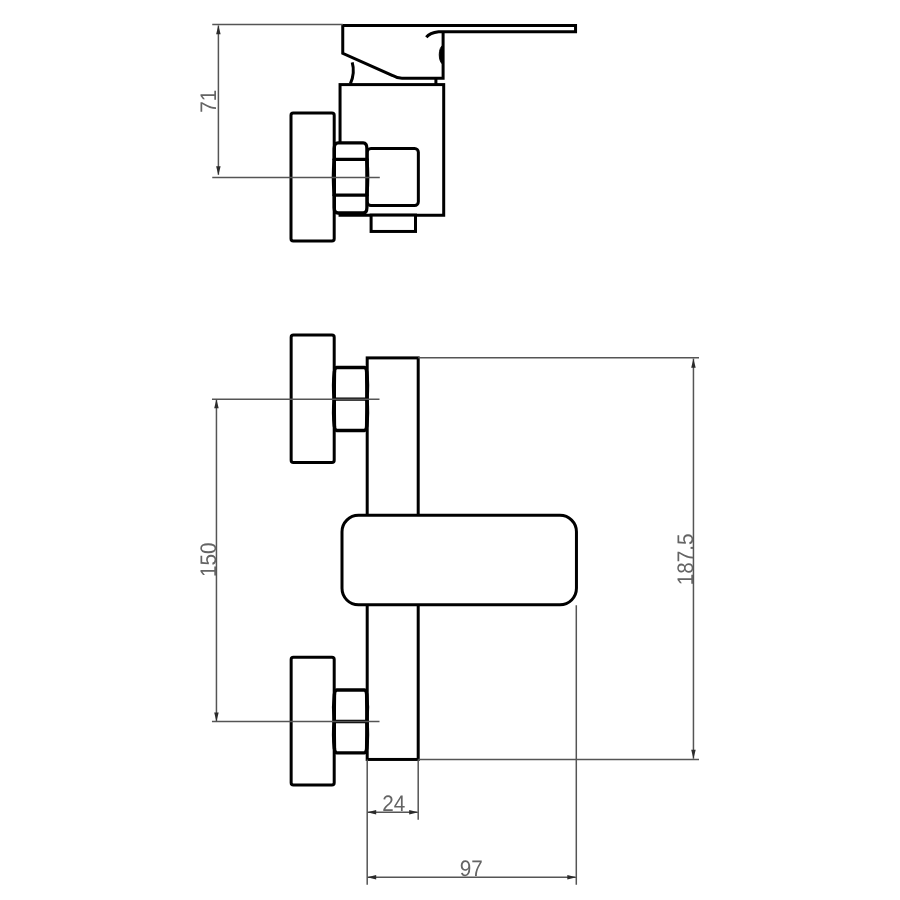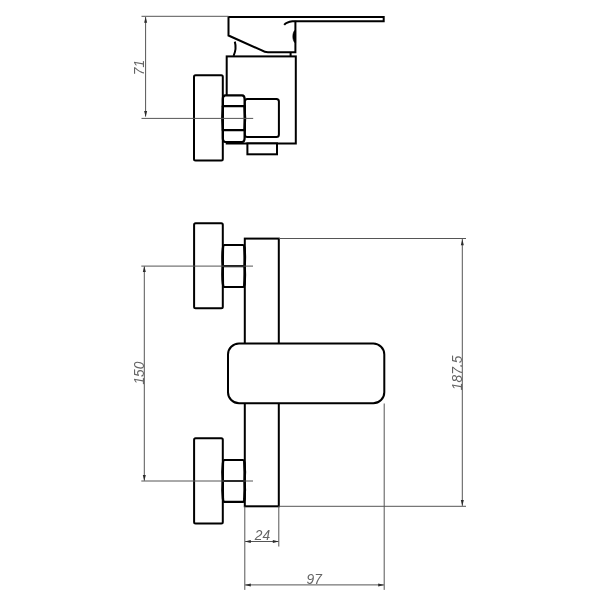--- a/index.html
+++ b/index.html
@@ -1,16 +1,16 @@
 <!DOCTYPE html>
 <html><head>
 <meta charset="utf-8">
 <style>
   html,body{margin:0;padding:0;background:#ffffff;}
-  .page{width:564px;height:600px;position:relative;background:#22c55e;font-style:italic;}
+  .page{width:564px;height:600px;position:relative;background:#22c55e;}
   text{font-family:"Liberation Sans", sans-serif;fill:#646464;}
 </style>
 </head>
 <body>
 <div class="page">
 <svg width="600" height="600" viewBox="0 0 600 600" xmlns="http://www.w3.org/2000/svg">
 
   <rect x="0" y="0" width="600" height="600" fill="#ffffff"></rect>
 
   <g>

